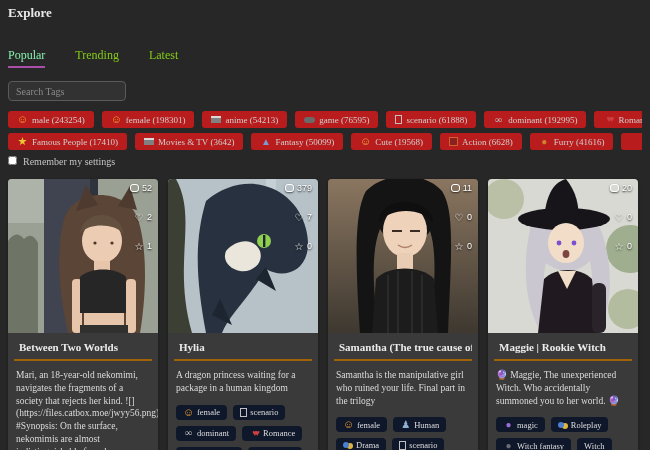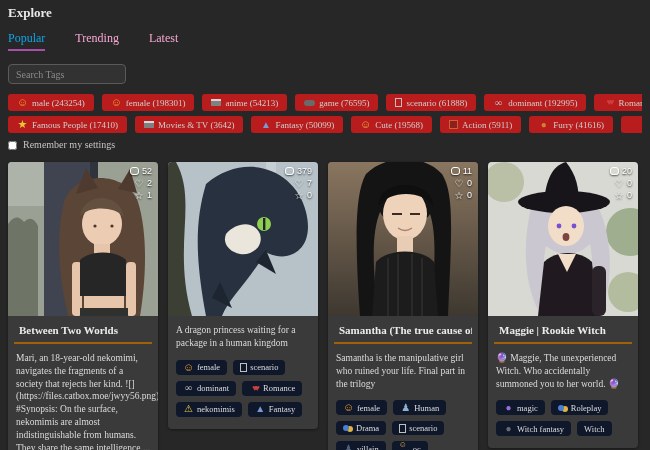--- a/index.html
+++ b/index.html
@@ -5,26 +5,26 @@
   * { box-sizing: border-box; margin: 0; padding: 0; }
   html,body { width:650px; height:450px; overflow:hidden; }
   body {
     background:#272727;
     font-family:"Liberation Serif", serif;
     color:#ccc;
   }
   .page { padding:5px 8px; }
 
   
-  .page-title { font-size:13px; font-weight:bold; color:#e8e8e8; margin-bottom:10px; }
+  .page-title { font-size:13px; font-weight:bold; color:#e8e8e8; margin-bottom:27px; }
 
   
   .tabs { display:flex; gap:30px; margin-bottom:13px; font-size:12px; }
-  .tab { color:#f9a8d4; cursor:pointer; padding-bottom:3px; }
-  .tab.active { color:#0ea5e9; border-bottom:2px solid #a94fa9; }
+  .tab { color:#84cc16; cursor:pointer; padding-bottom:3px; }
+  .tab.active { color:#86efac; border-bottom:2px solid #a94fa9; }
 
   
   .search-box {
     width:118px; height:20px; background:#323232; border:1px solid #5a5a5a;
     border-radius:4px; color:#bbb; font-size:10px; padding:8px 7px; outline:none;
     font-family:"Liberation Serif", serif; margin-bottom:10px; display:block;
   }
   .search-box::placeholder { color:#8a8a8a; }
 
   
@@ -51,32 +51,32 @@
   .icon-furry::before { content:"●"; color:#d08030; font-size:10px; }
   .icon-kids::before { content:"☺☺"; color:#e8a850; letter-spacing:-2px; font-size:8px; }
   .icon-person::before { content:"♟"; color:#90b0d0; font-size:10px; }
   .icon-villain::before { content:"♟"; color:#55607a; font-size:10px; }
   .icon-masks { width:6px; height:6px; border-radius:50%; background:#4a7fd4; box-shadow:4px 1px 0 #e0b43e; margin-right:4px; }
   .icon-crystal::before { content:"●"; color:#9a6fd4; font-size:10px; }
   .icon-moon::before { content:"●"; color:#6a6a72; font-size:10px; }
   .icon-warning::before { content:"⚠"; color:#e0c040; font-size:10px; }
 
   
-  .remember { display:flex; align-items:flex-end; gap:6px; font-size:10px; color:#c4c4c4; margin:6px 0 12px; }
+  .remember { display:flex; align-items:flex-start; gap:6px; font-size:10px; color:#c4c4c4; margin:6px 0 12px; }
   .remember input { width:9px; height:9px; accent-color:#555; }
 
   
   .cards { display:flex; gap:10px; align-items:flex-start; }
   .card {
     width:150px; flex:0 0 150px; background:#3a3a3a; border-radius:4px;
     overflow:hidden; cursor:pointer; box-shadow:0 1px 3px rgba(0,0,0,.4);
   }
   .card-photo { position:relative; width:100%; height:154px; background:#555; }
   .card-photo svg { display:block; width:100%; height:100%; }
-  .stats { position:absolute; top:4px; right:6px; display:flex; flex-direction:column; gap:2px; align-items:flex-end; }
+  .stats { position:absolute; top:4px; right:6px; display:flex; flex-direction:column; gap:19px; align-items:flex-end; }
   .stat { display:flex; align-items:center; gap:3px; color:#fff; font-size:9px;
     font-family:"Liberation Sans", sans-serif; text-shadow:0 1px 2px rgba(0,0,0,.9); }
   .s-icon { display:inline-flex; width:10px; height:10px; align-items:center; justify-content:center; }
   .s-chat { width:9px; height:8px; border:1px solid #fff; border-radius:3px; box-shadow:0 1px 2px rgba(0,0,0,.6); }
   .s-heart::before { content:"♡"; font-size:10px; }
   .s-star::before { content:"☆"; font-size:10px; }
 
   .card-title {
     font-size:11px; font-weight:bold; color:#ececec; 
     padding:8px 5px 6px; white-space:nowrap; overflow:hidden;
@@ -145,21 +145,21 @@
       <div class="pill">
         <span class="pill-icon icon-wizard"></span>
         <span>Fantasy (50099)</span>
       </div>
       <div class="pill">
         <span class="pill-icon icon-cat"></span>
         <span>Cute (19568)</span>
       </div>
       <div class="pill">
         <span class="pill-icon icon-action"></span>
-        <span>Action (5911)</span>
+        <span>Action (6628)</span>
       </div>
       <div class="pill">
         <span class="pill-icon icon-furry"></span>
         <span>Furry (41616)</span>
       </div>
       <div class="pill" style="justify-content: center; min-width: 52px;">....</div>
     </div>
 
   <div class="remember">
     <input type="checkbox" style="">
@@ -231,20 +231,21 @@
         <div class="stat">
           <span class="s-icon s-heart"></span>
           <span class="v-likes">7</span>
         </div>
         <div class="stat">
           <span class="s-icon s-star"></span>
           <span class="v-stars">0</span>
         </div>
       </div>
     </div>
+    <div class="card-title">Hylia</div>
     <div class="card-desc">A dragon princess waiting for a package in a human kingdom</div>
     <div class="card-tags">
           <div class="card-tag">
             <span class="pill-icon icon-smiley"></span>
             <span>female</span>
           </div>
           <div class="card-tag">
             <span class="pill-icon icon-page"></span>
             <span>scenario</span>
           </div>

